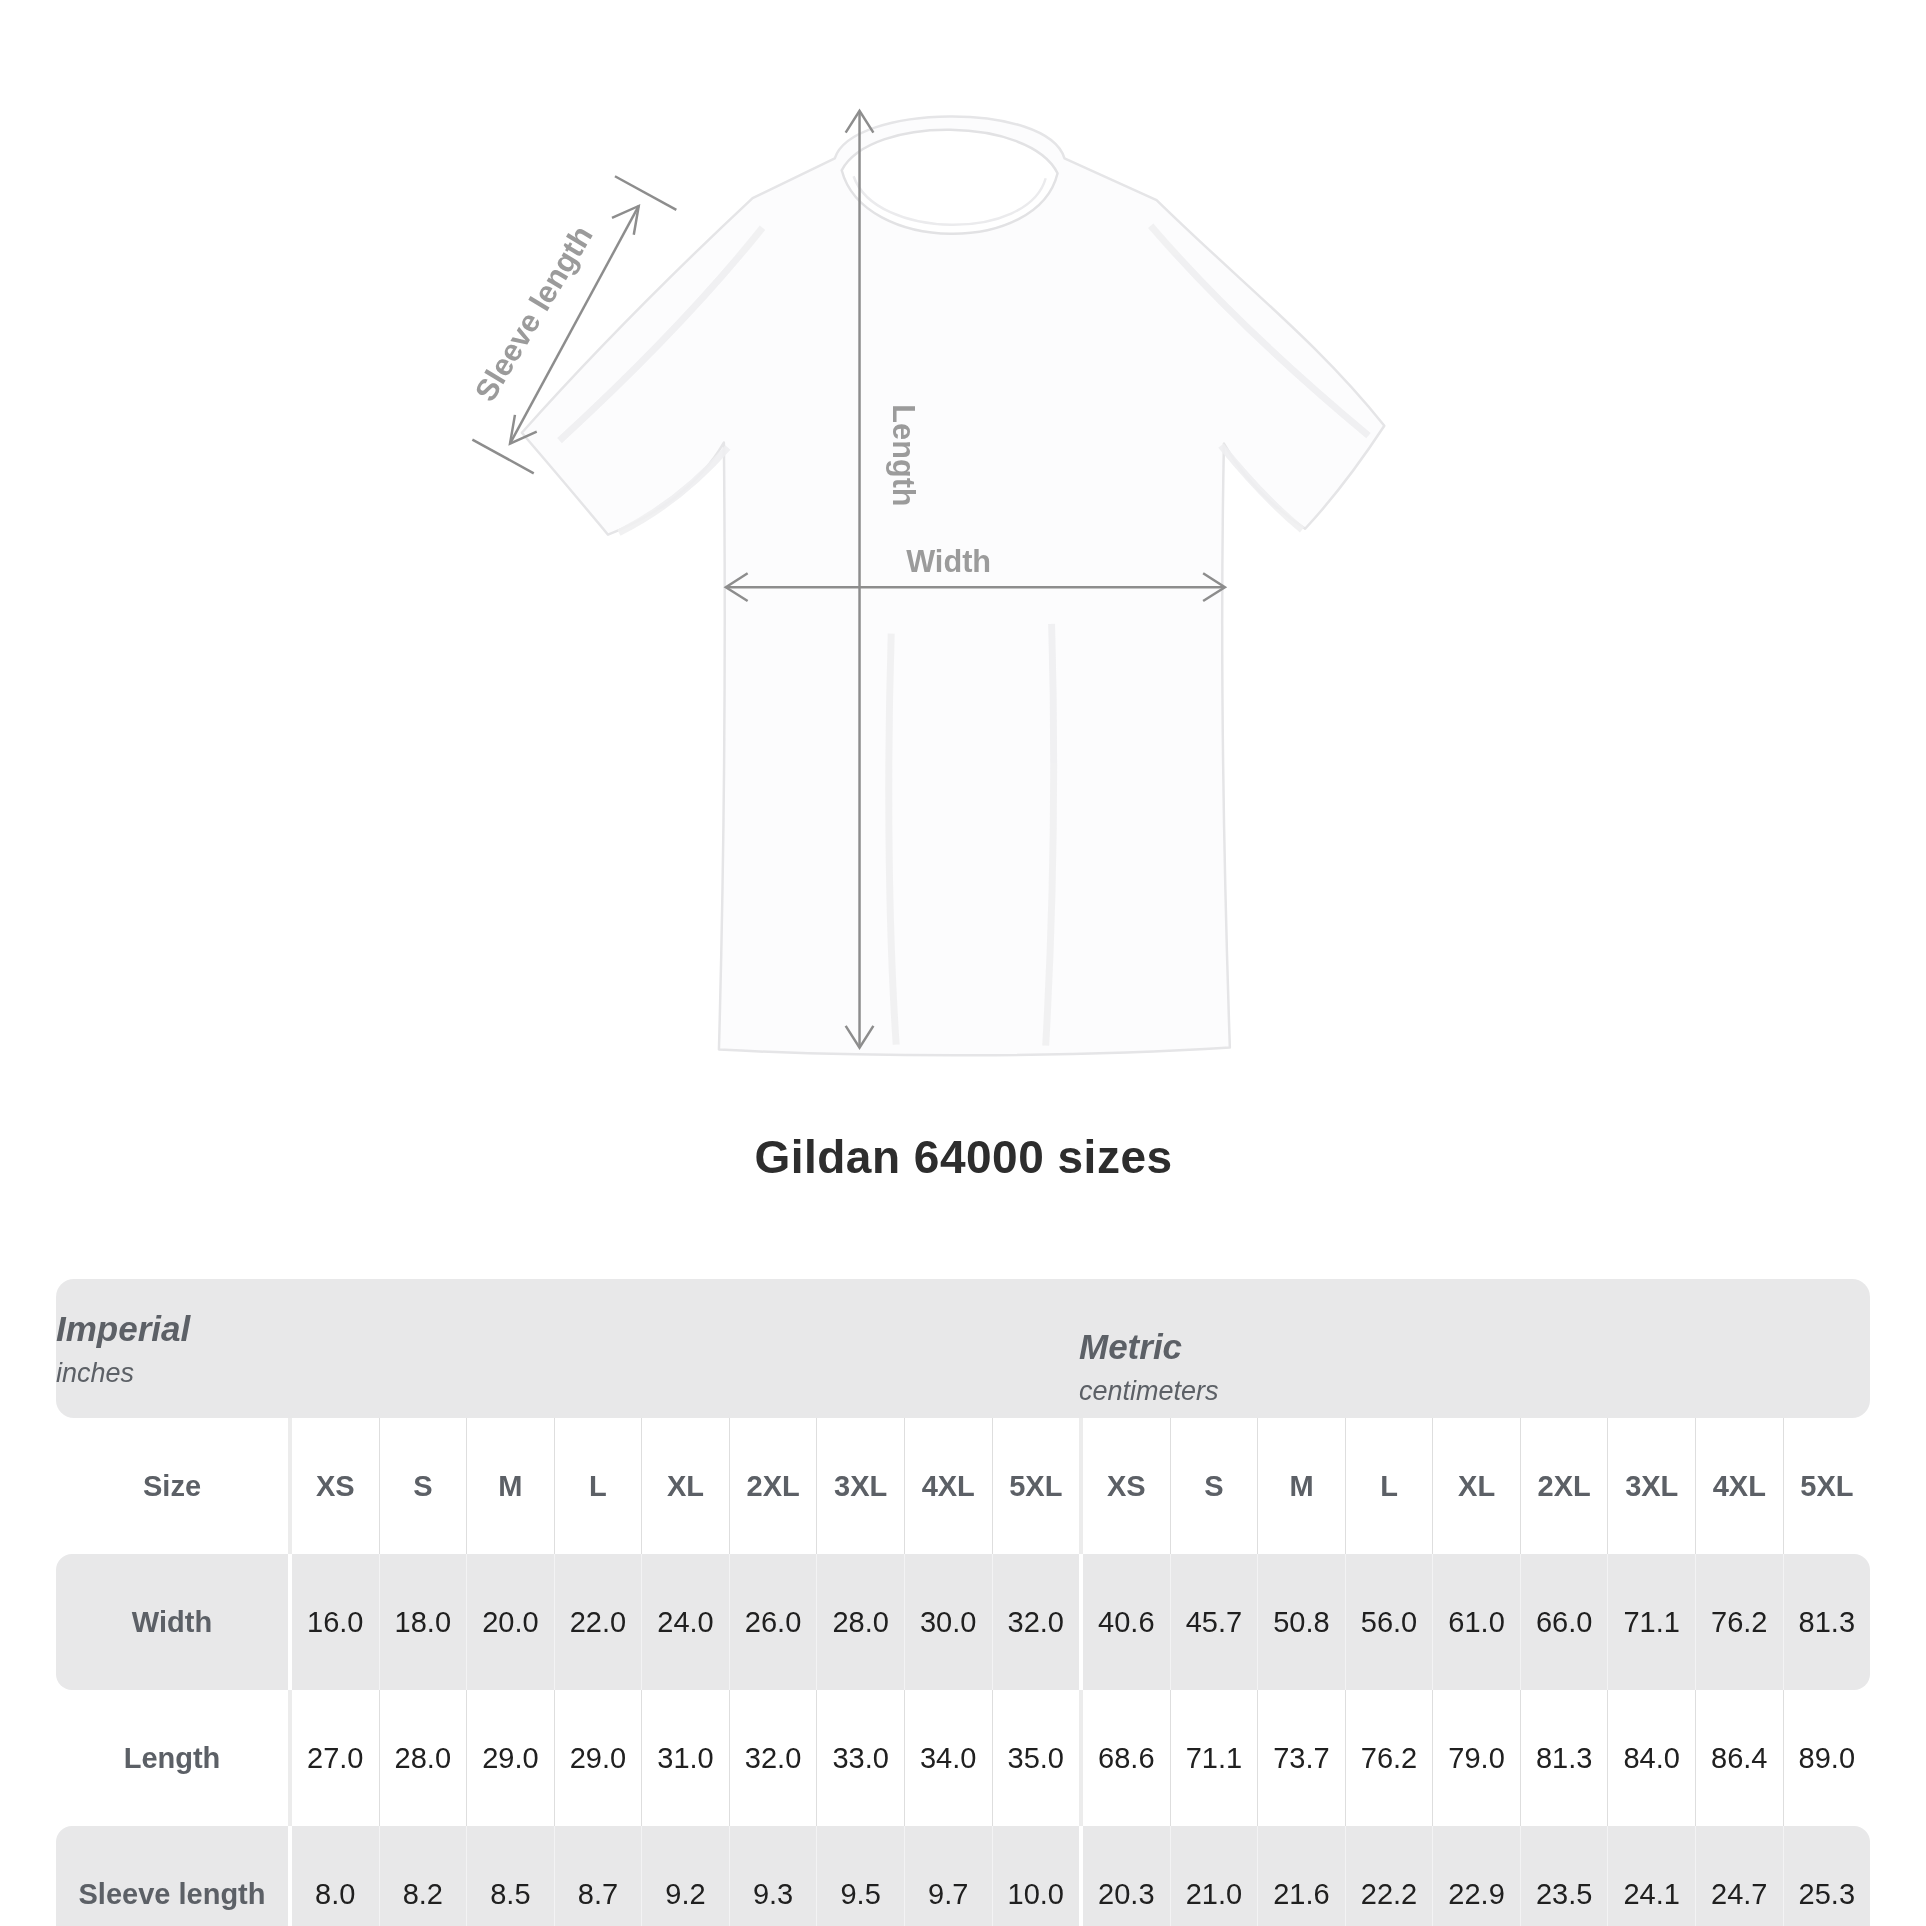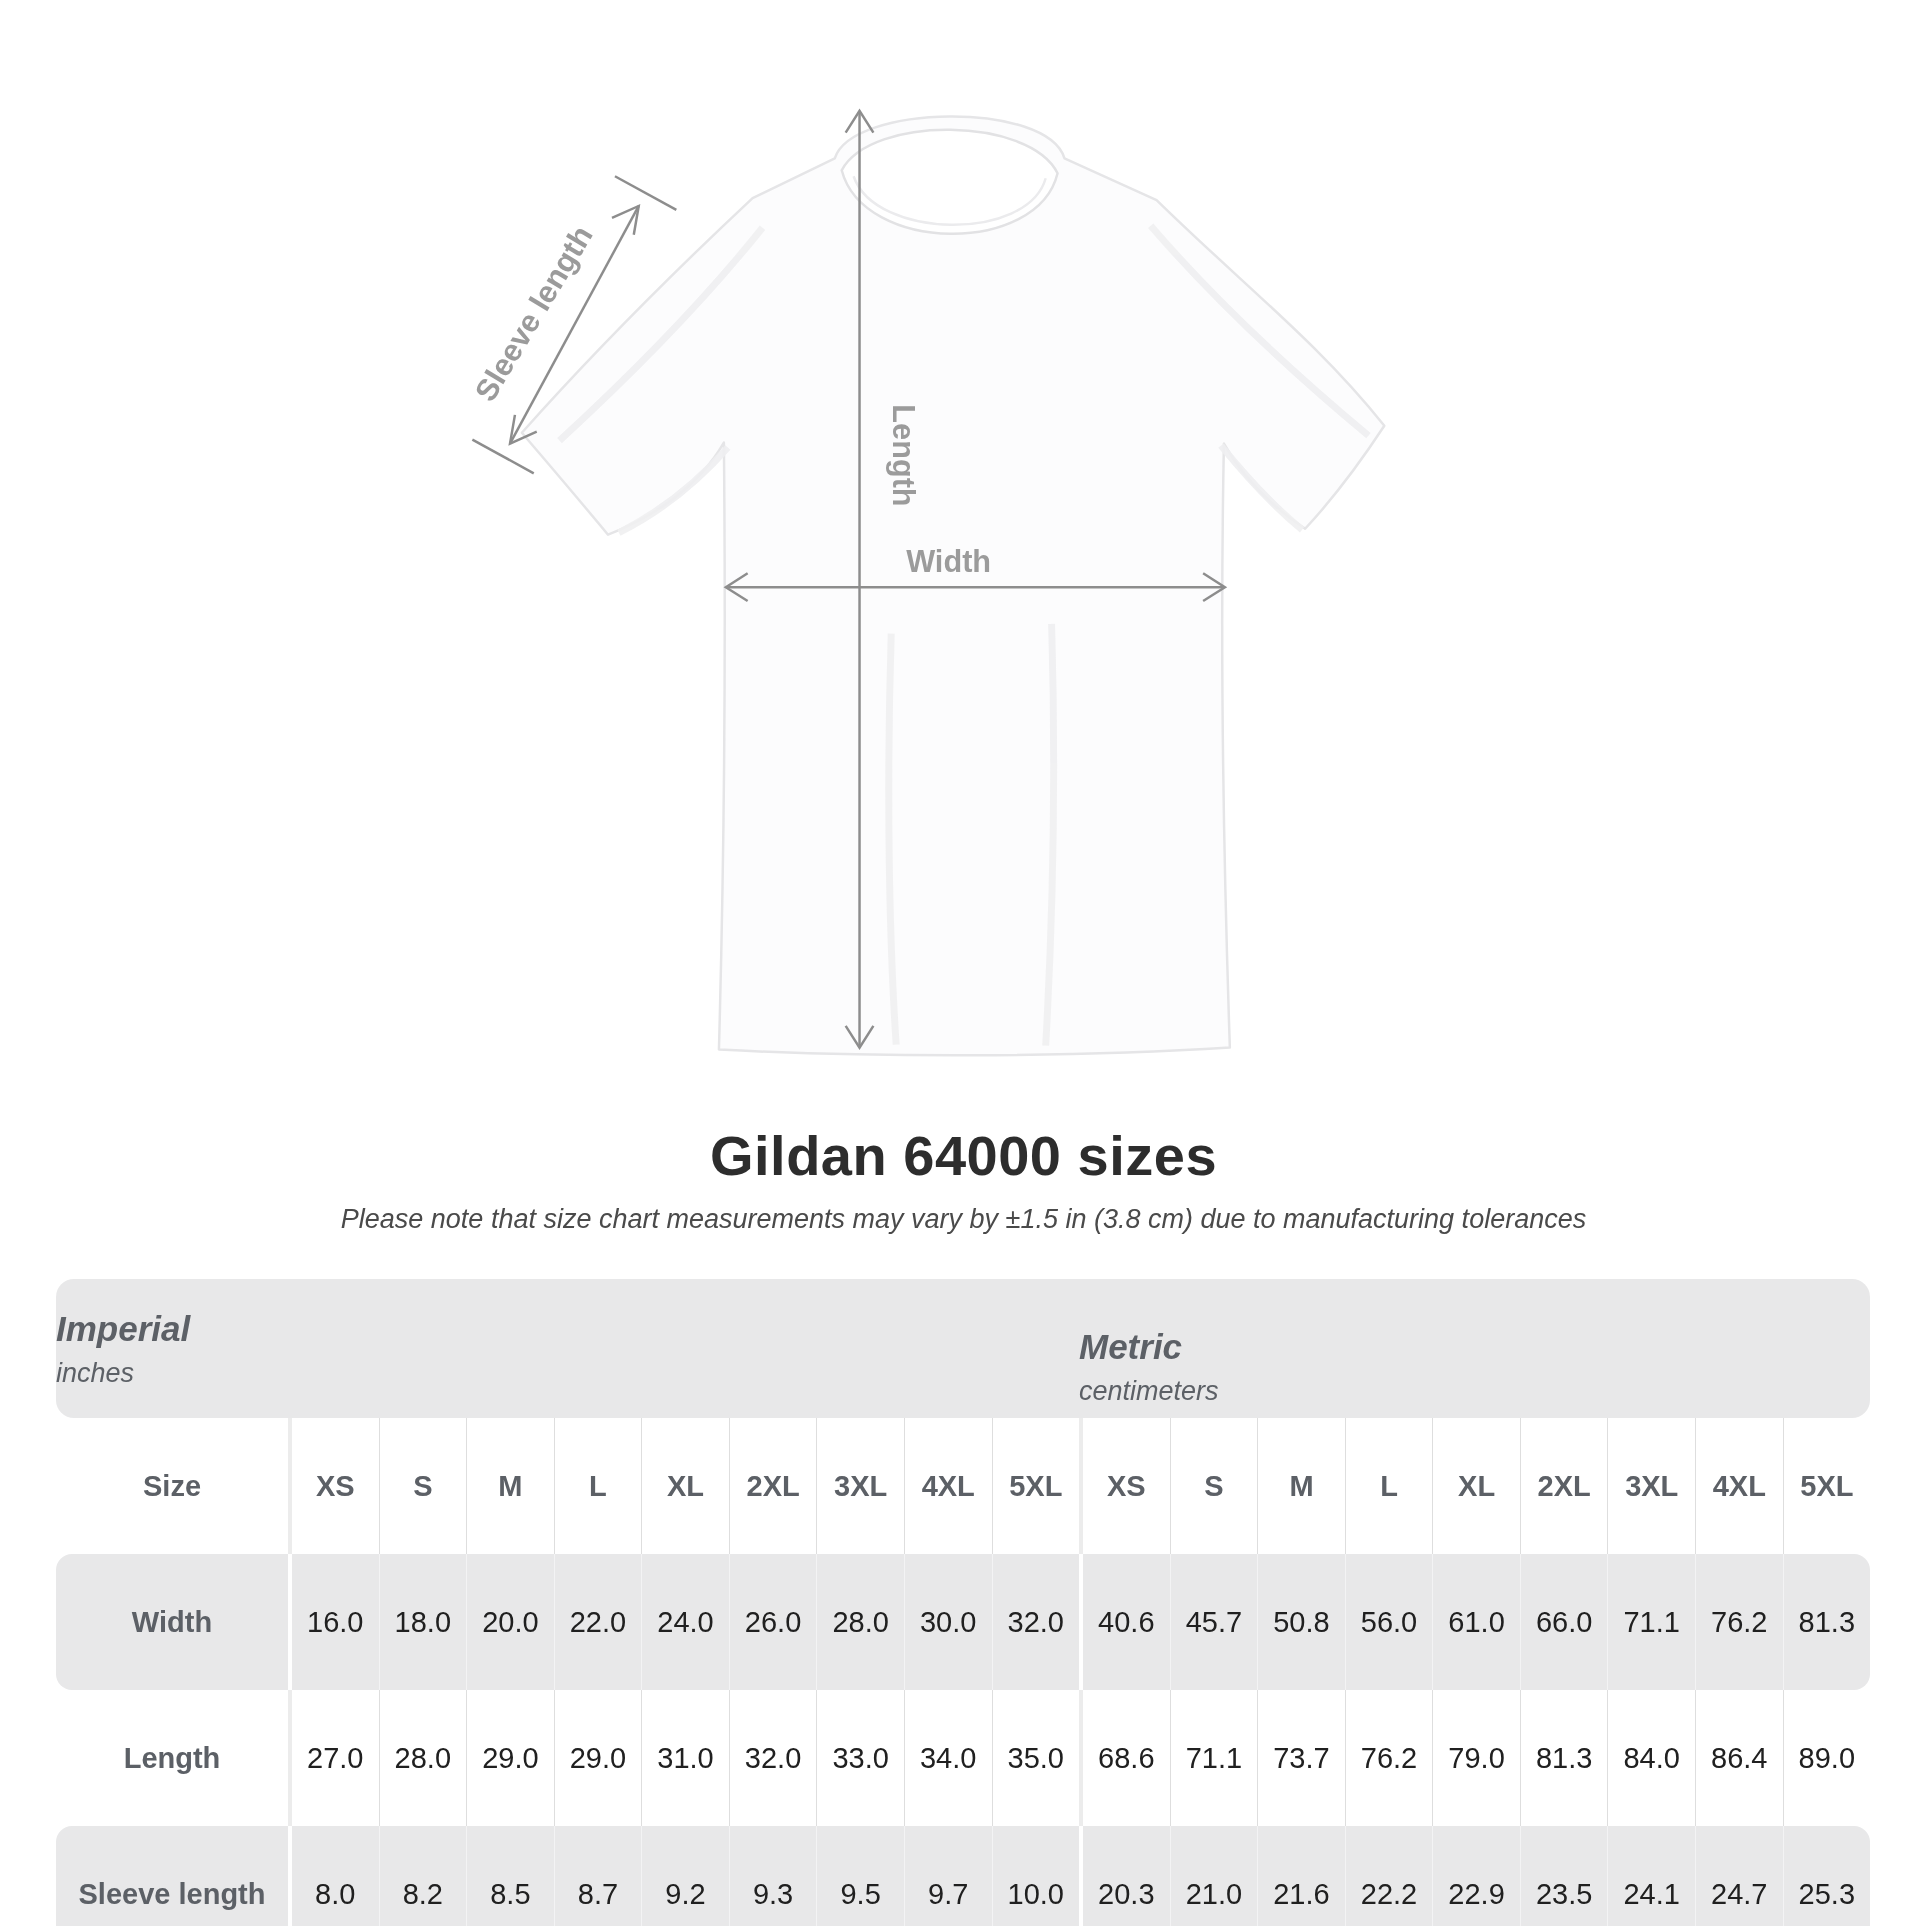--- a/index.html
+++ b/index.html
@@ -15,21 +15,21 @@
   .diagram { position:absolute; top:0; left:0; }
   .diagram text {
     font-family:"Liberation Sans", sans-serif;
     font-weight:bold;
     fill:#9b9b9b;
     font-size:31px;
   }
   .dim { stroke:#8d8d8d; stroke-width:2.5; fill:none; }
   
   .heading { position:absolute; top:1115px; left:0; width:100%; text-align:center; }
-  .title { margin:8px; font-size:56px; font-weight:bold; color:#2d2d2d; letter-spacing:0.5px; }
+  .title { margin:15px; font-size:46px; font-weight:bold; color:#2d2d2d; letter-spacing:0.5px; }
   .subtitle { margin-top:16px; font-size:27px; font-style:italic; color:#4a4a4a; }
   
   .size-table { position:absolute; left:56px; top:1279px; width:1814px; }
   .band {
     display:flex; height:139px;
     background:#e8e8e9; border-radius:18px;
     color:#5c6066;
   }
   .band .half { display:flex; flex-direction:column; justify-content:center; align-items:flex-start; gap:9px; }
   .band .half.imperial { width:calc(50% + 116px); }
@@ -101,21 +101,20 @@
       <polyline points="618,220 645,208 640,237"></polyline>
       <polyline points="520,419 515,448 542,436"></polyline>
       <line x1="621" y1="178" x2="683" y2="212"></line>
       <line x1="477" y1="444" x2="539" y2="478"></line>
     </g>
     <text x="548" y="322" text-anchor="middle" transform="rotate(-59 548 322)">Sleeve length</text>
   </svg>
 
   <div class="heading">
     <h1 class="title">Gildan 64000 sizes</h1>
-    <div class="subtitle">Please note that size chart measurements may vary by ±1.5 in (3.8 cm) due to manufacturing tolerances</div>
   </div>
 
   <div class="size-table">
 
     <div class="band">
       <div class="half imperial">
         <div class="unit-title">Imperial</div>
         <div class="unit-sub">inches</div>
       </div>
       <div class="half metric">

